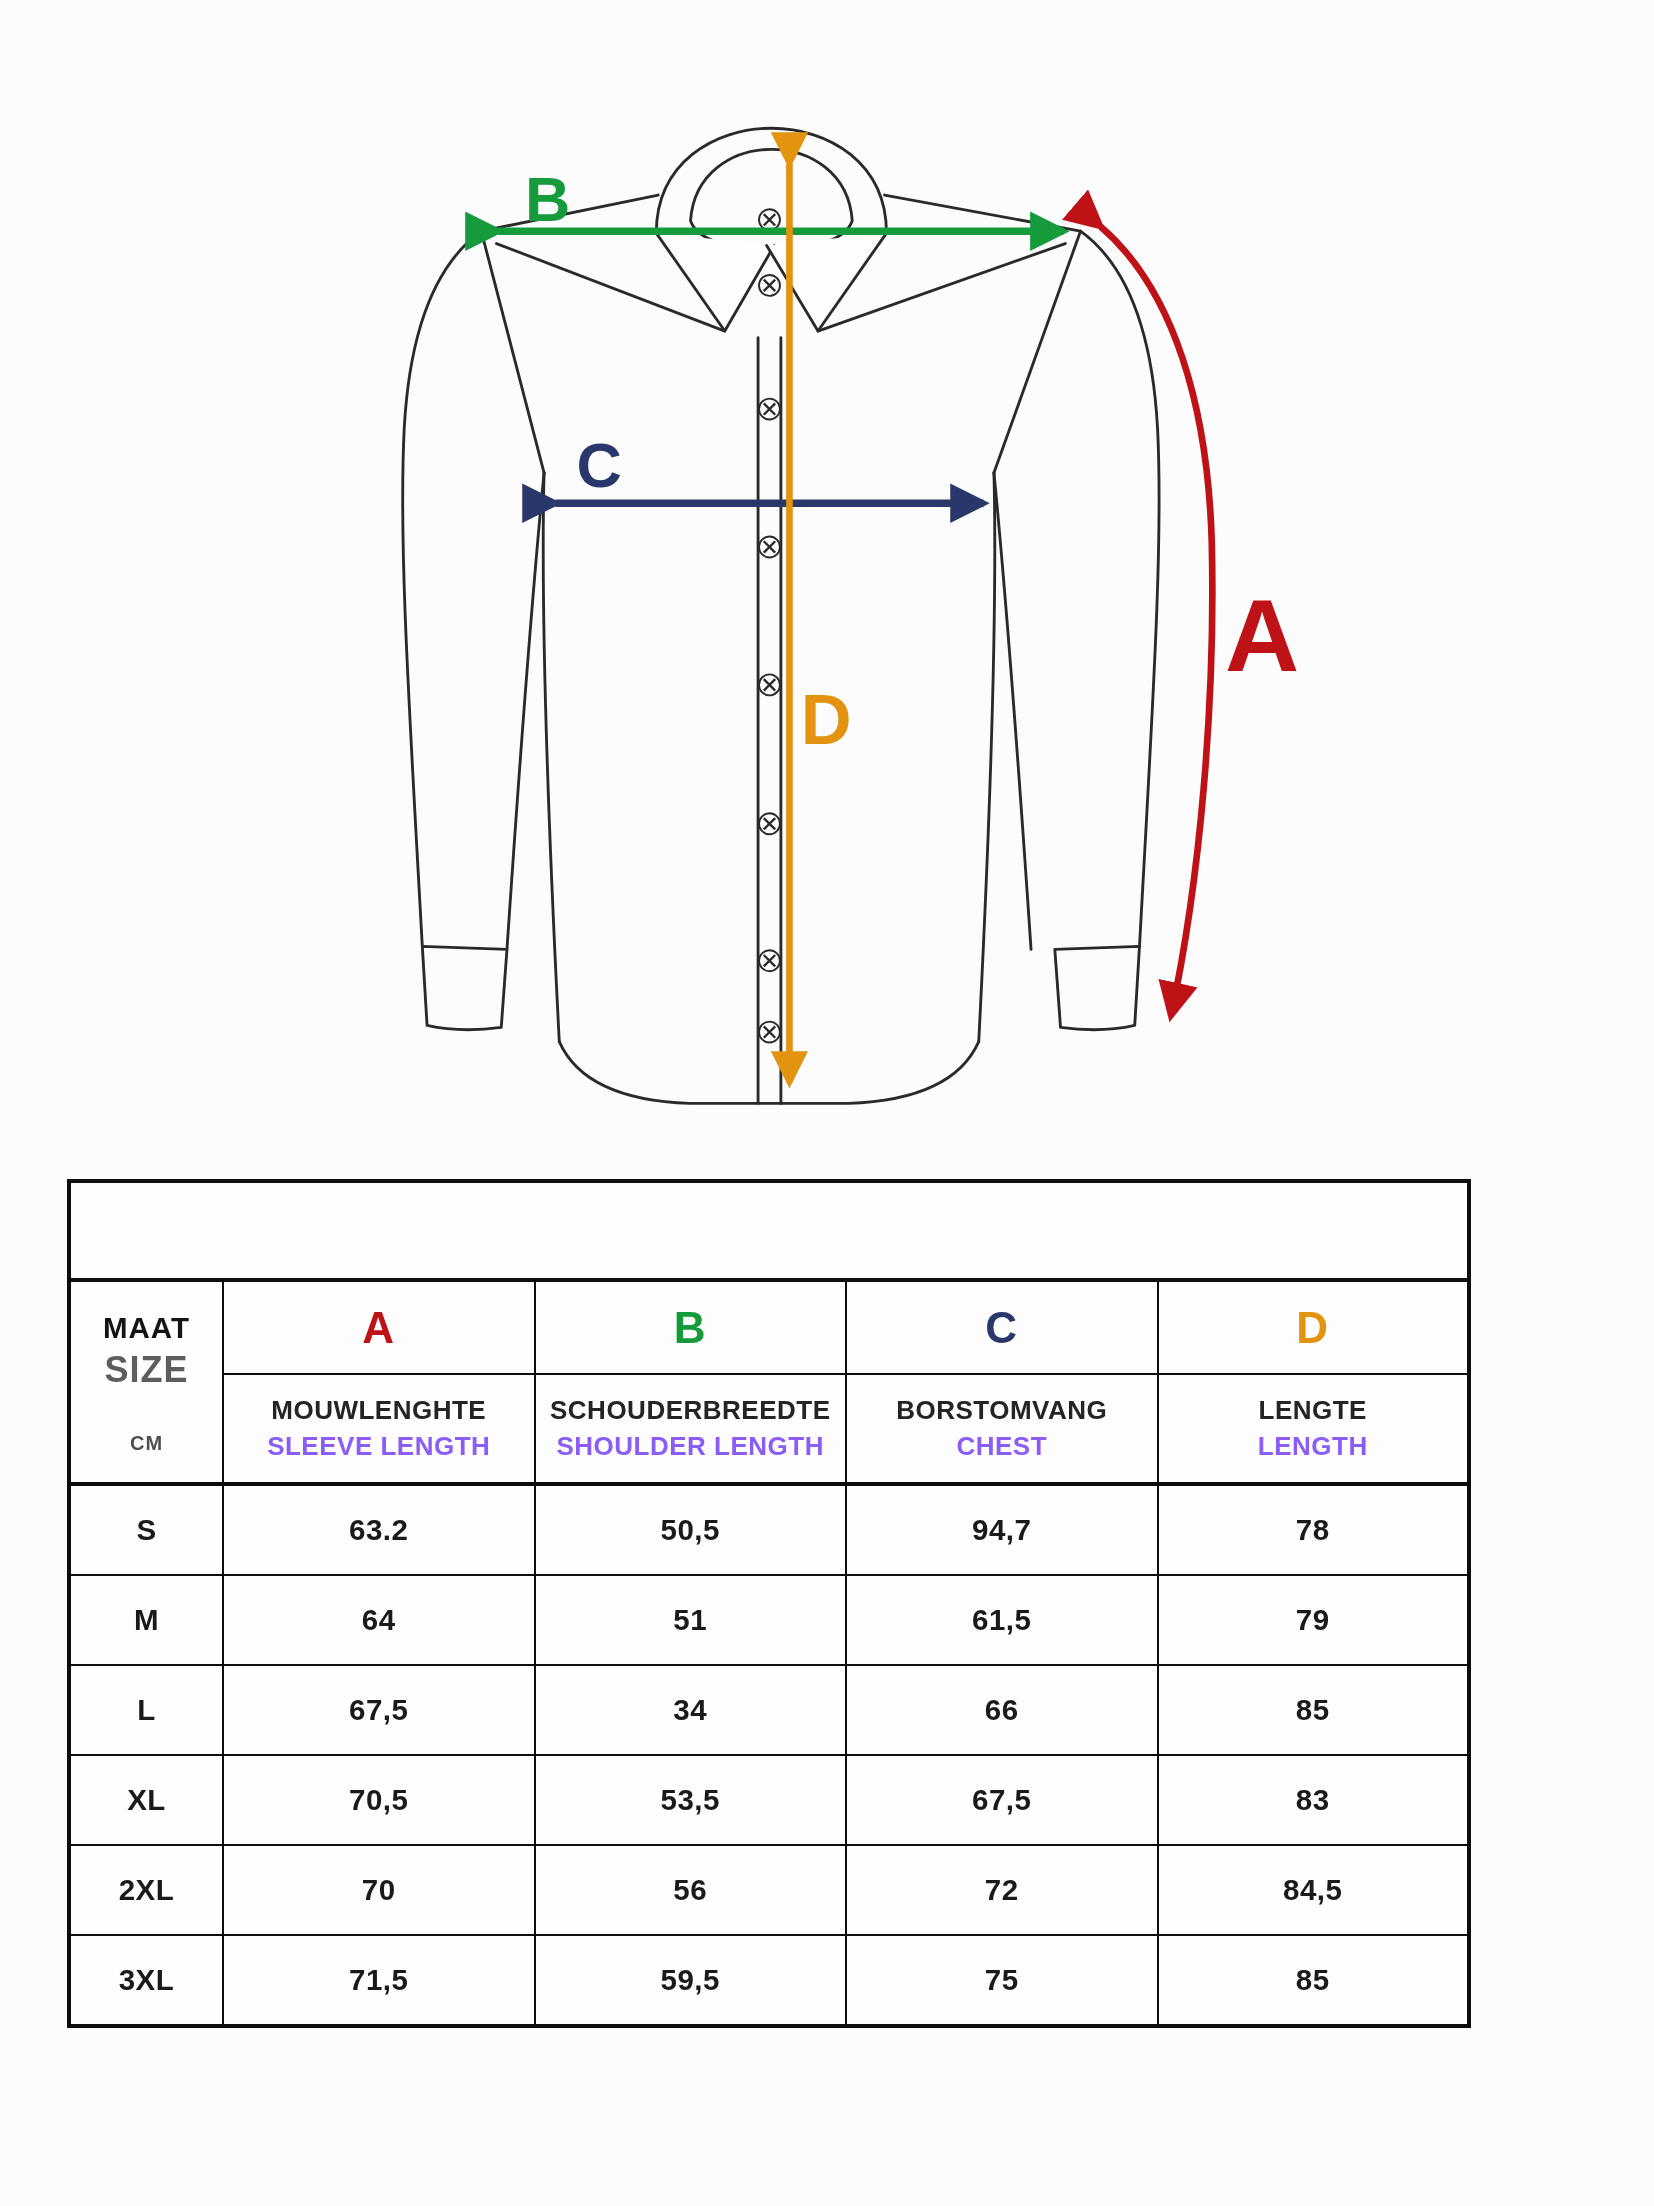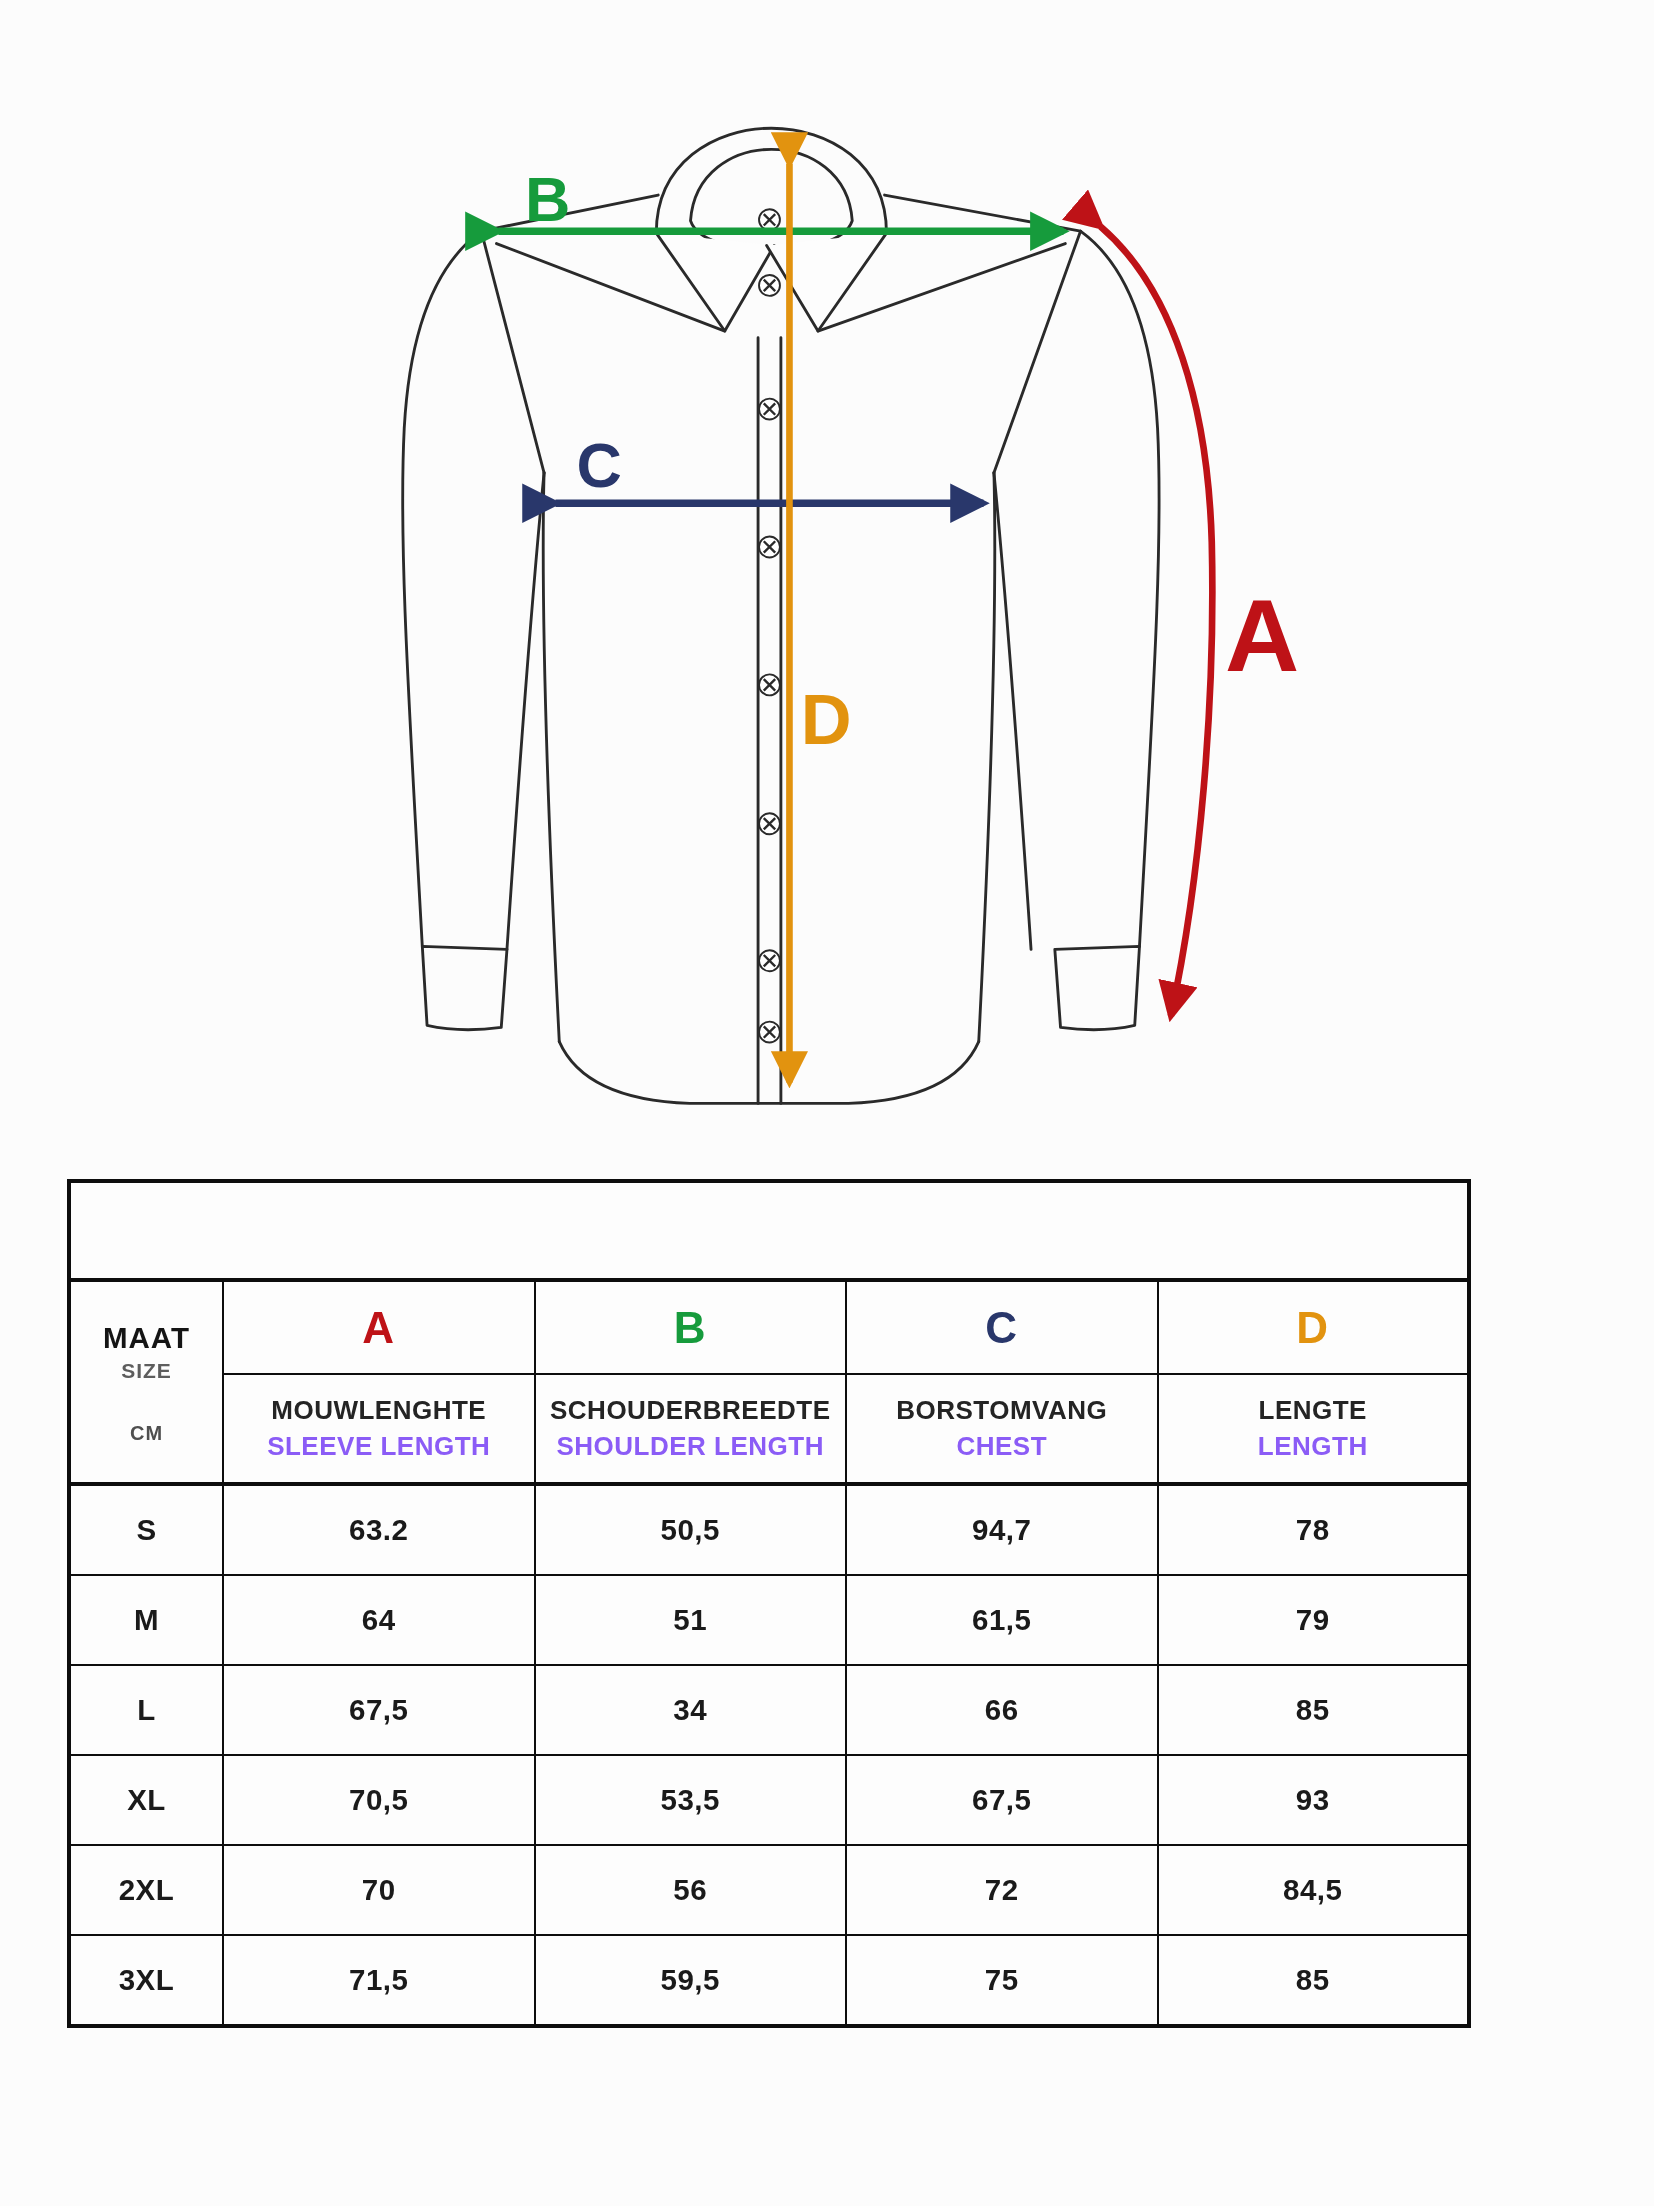--- a/index.html
+++ b/index.html
@@ -29,21 +29,21 @@
   }
   .size-table{border:4.8px solid #0d0d0d;}
   td.spacer-cell{height:95px;border-bottom-width:4.8px;}
   td.size-head-cell{border-bottom-width:4.8px;}
   td.letter-cell{height:91px;font-size:44px;font-weight:700;letter-spacing:1px;}
   td.label-cell{height:107px;border-bottom-width:4.8px;}
   .dutch-label{font-size:26px;font-weight:700;letter-spacing:0.5px;color:#242424;line-height:1.35;}
   .english-label{font-size:26px;font-weight:700;letter-spacing:0.5px;color:#8b5cf6;line-height:1.35;}
   td.size-cell,td.value-cell{height:88px;font-size:29.5px;font-weight:700;letter-spacing:0.5px;color:#1a1a1a;}
   .size-head-title{font-size:29.5px;font-weight:700;letter-spacing:1px;color:#141414;line-height:1.3;}
-  .size-head-sub{font-size:21px;font-weight:700;letter-spacing:1px;color:#5d5d5d;line-height:1.3;}
+  .size-head-sub{font-size:36px;font-weight:700;letter-spacing:1px;color:#5d5d5d;line-height:1.3;}
   .size-head-unit{font-size:20px;font-weight:700;letter-spacing:1px;color:#4f4f4f;margin-top:38px;}
   .col-a{color:var(--a,#BE1217);}
   .col-b{color:var(--b,#169B3C);}
   .col-c{color:var(--c,#29376B);}
   .col-d{color:var(--d,#DF9420);}
 </style>
 </head>
 <body>
 
 <div class="stage">
@@ -219,21 +219,21 @@
         <td class="value-cell">67,5</td>
         <td class="value-cell">34</td>
         <td class="value-cell">66</td>
         <td class="value-cell">85</td>
       </tr>
       <tr>
         <td class="size-cell">XL</td>
         <td class="value-cell">70,5</td>
         <td class="value-cell">53,5</td>
         <td class="value-cell">67,5</td>
-        <td class="value-cell">93</td>
+        <td class="value-cell">83</td>
       </tr>
       <tr>
         <td class="size-cell">2XL</td>
         <td class="value-cell">70</td>
         <td class="value-cell">56</td>
         <td class="value-cell">72</td>
         <td class="value-cell">84,5</td>
       </tr>
       <tr>
         <td class="size-cell">3XL</td>

